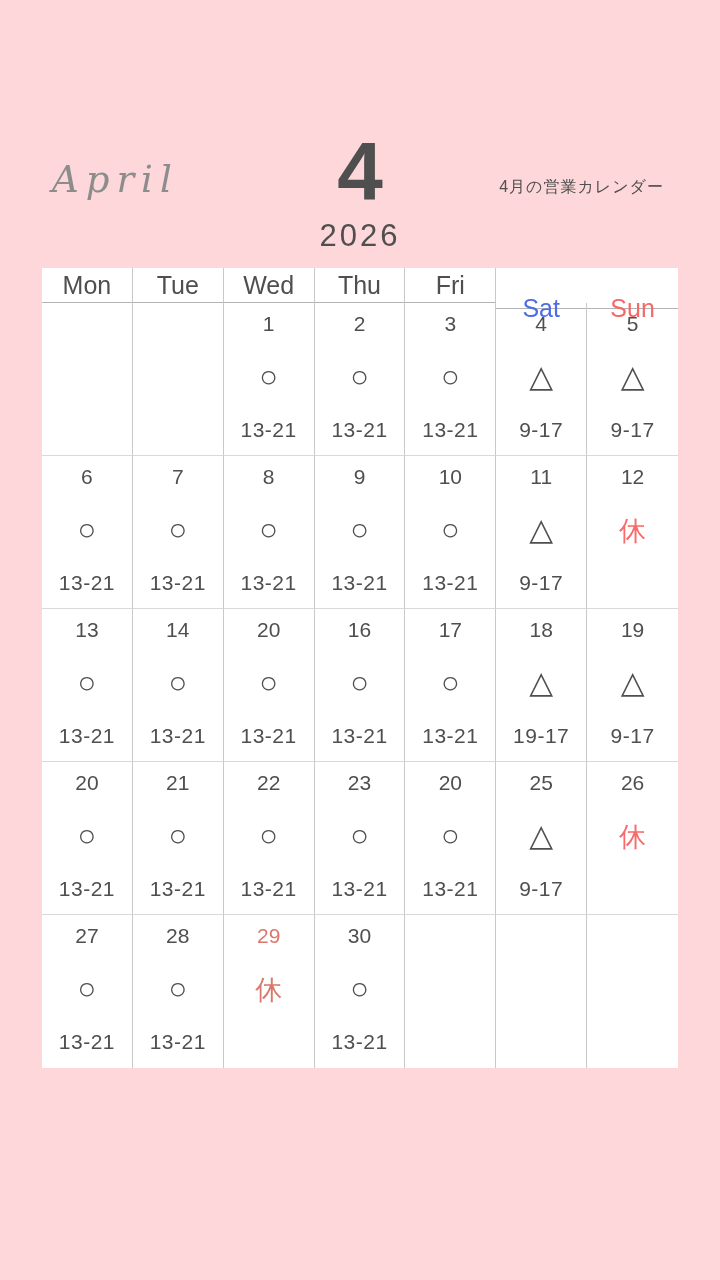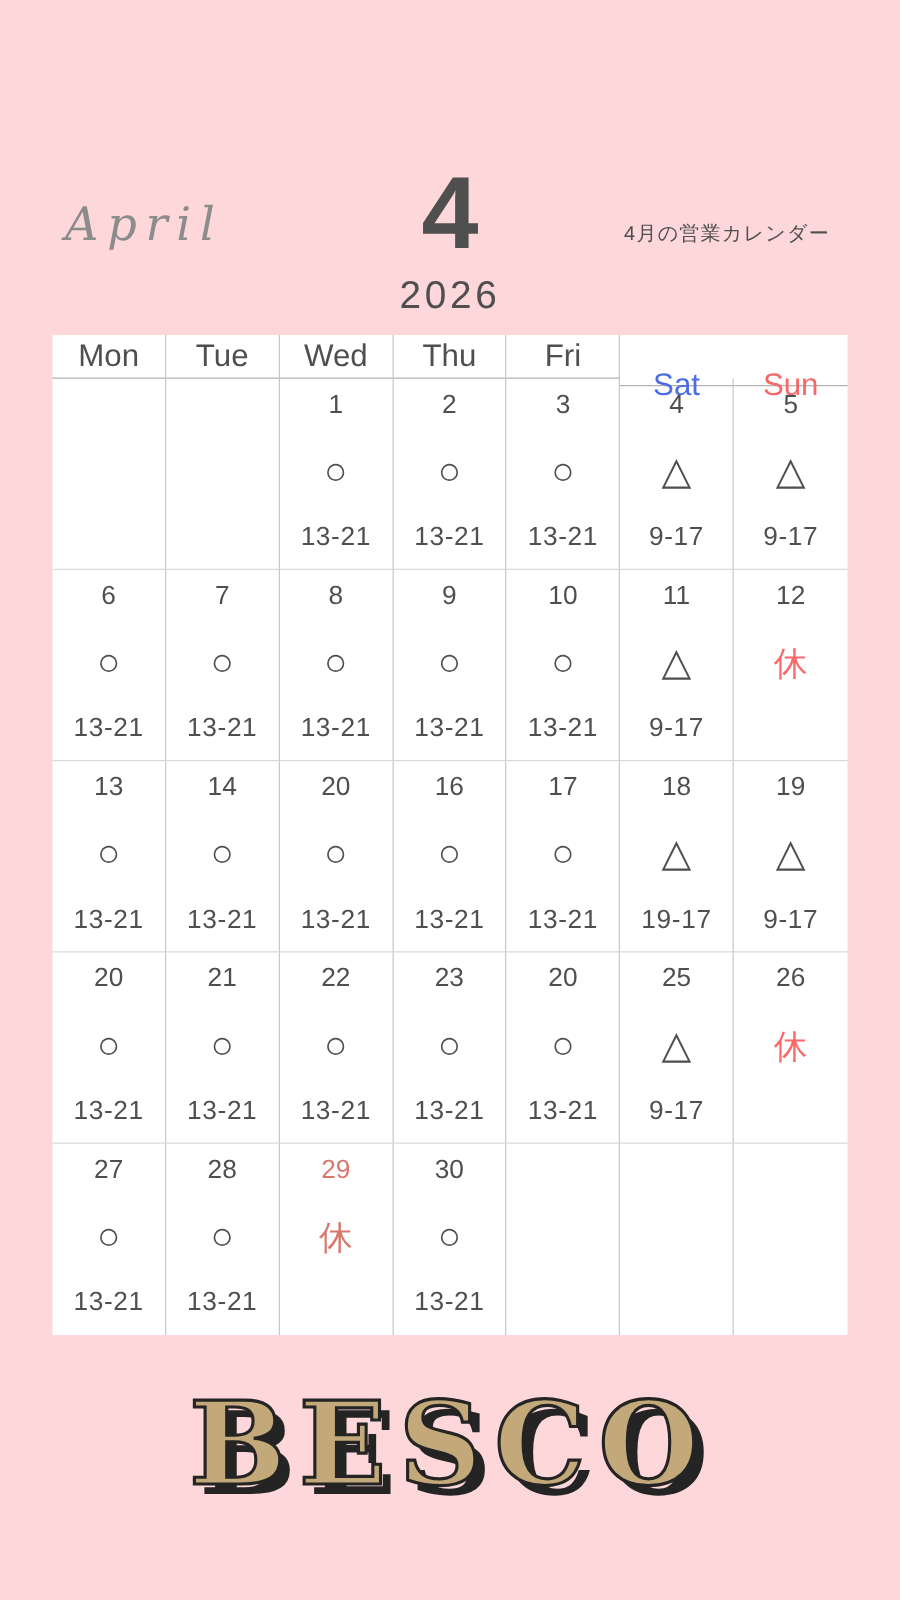--- a/index.html
+++ b/index.html
@@ -252,15 +252,14 @@
       <div class="day">
         <div class="date">30</div>
         <div class="sym sym-open">○</div>
         <div class="time">13-21</div>
       </div>
       <div class="day"></div>
       <div class="day"></div>
       <div class="day"></div>
     </div>
 
-  <div class="logo">BESCO</div>
 
 </div>
 
 </body></html>

